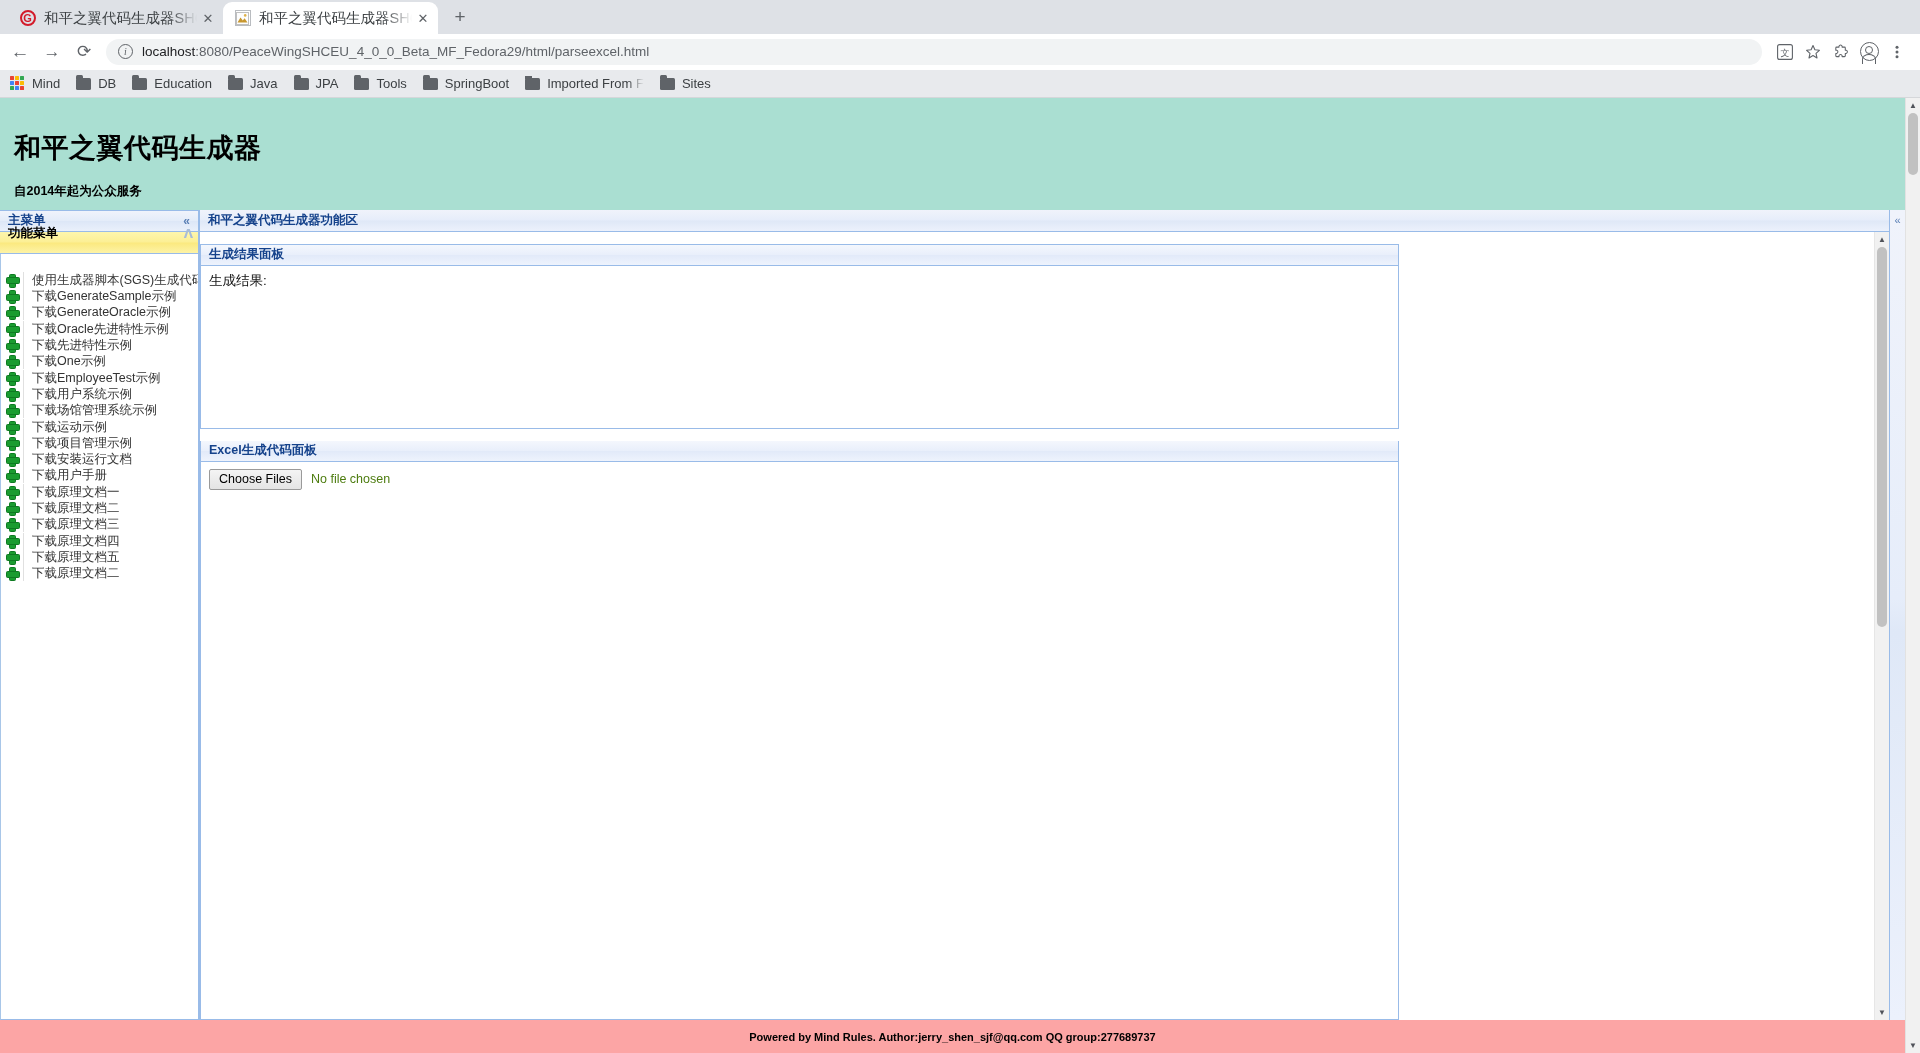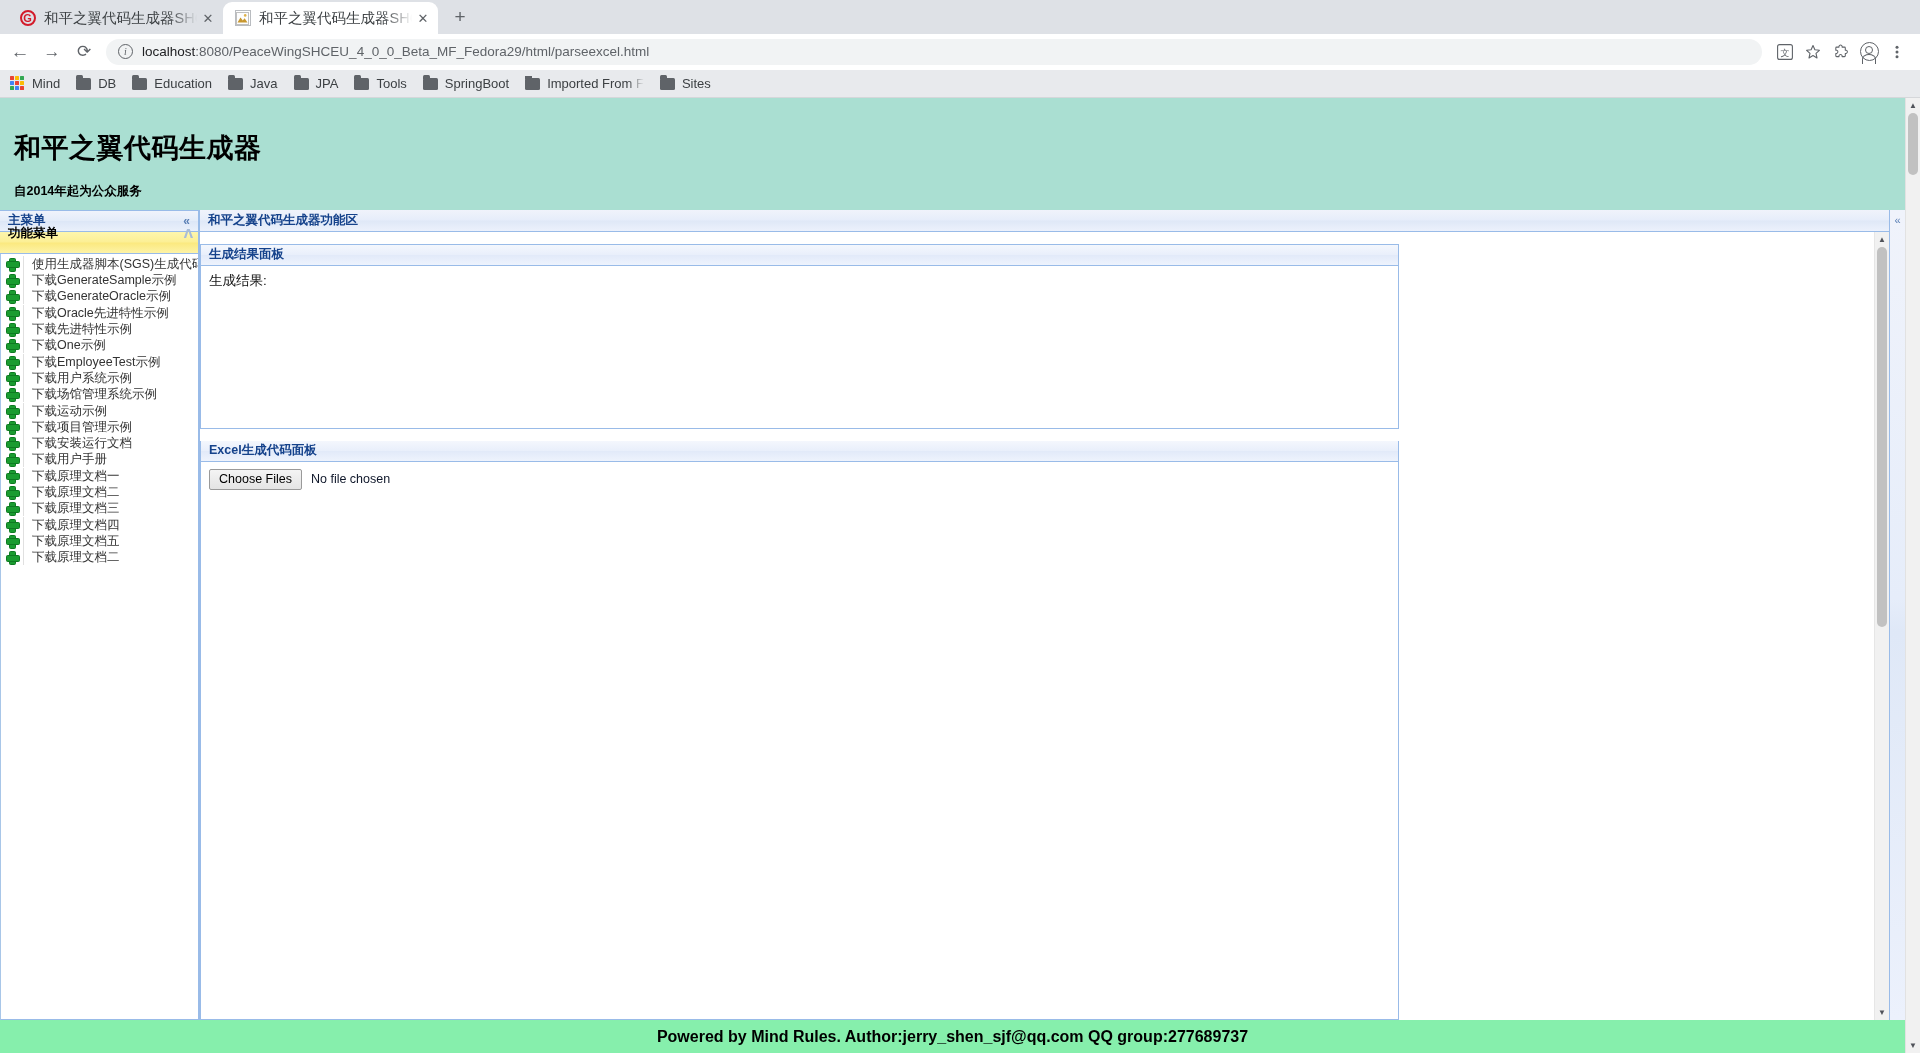--- a/index.html
+++ b/index.html
@@ -314,21 +314,21 @@
     flex: 0 0 22px;
   }
   .accordion-head .tool { color: #a8bdd8; font-size: 12px; }
 
   .menu-body {
     flex: 1 1 auto;
     background: #ffffff;
     border-right: 1px solid #99bbe8;
     border-bottom: 1px solid #99bbe8;
     overflow: hidden;
-    padding-top: 2px;
+    padding-top: 18px;
     margin-left: 0;
     border-left: 1px solid #a8c6e8;
   }
   .menu-item {
     display: flex;
     align-items: center;
     height: 16.3px;
     padding-left: 4px;
     font-size: 12.5px;
     color: #333333;
@@ -426,21 +426,21 @@
     background: linear-gradient(to bottom, #f4f4f4, #e4e4e4);
     border: 1px solid #9a9a9a;
     border-radius: 2px;
     font-size: 12.5px;
     color: #000000;
     padding: 2px 9px;
     line-height: 15px;
   }
   .file-status {
     font-size: 12.5px;
-    color: #0f172a;
+    color: #4d7c0f;
     margin-left: 9px;
   }
 
   .center-spacer { flex: 1 1 auto; background: #ffffff; }
 
   
   .inner-scrollbar {
     width: 15px;
     flex: 0 0 15px;
     background: #f1f1f1;
@@ -460,25 +460,25 @@
     justify-content: center;
     padding-top: 4px;
     color: #5a7fb5;
     font-size: 11px;
   }
 
   
   .footer {
     height: 33px;
     flex: 0 0 33px;
-    background: #86efac;
+    background: #fca5a5;
     display: flex;
     align-items: center;
     justify-content: center;
-    font-size: 16px;
+    font-size: 11px;
     font-weight: bold;
     color: #000000;
   }
 </style>
 </head>
 <body>
 
 <div class="browser">
 
   <div class="tabstrip">

